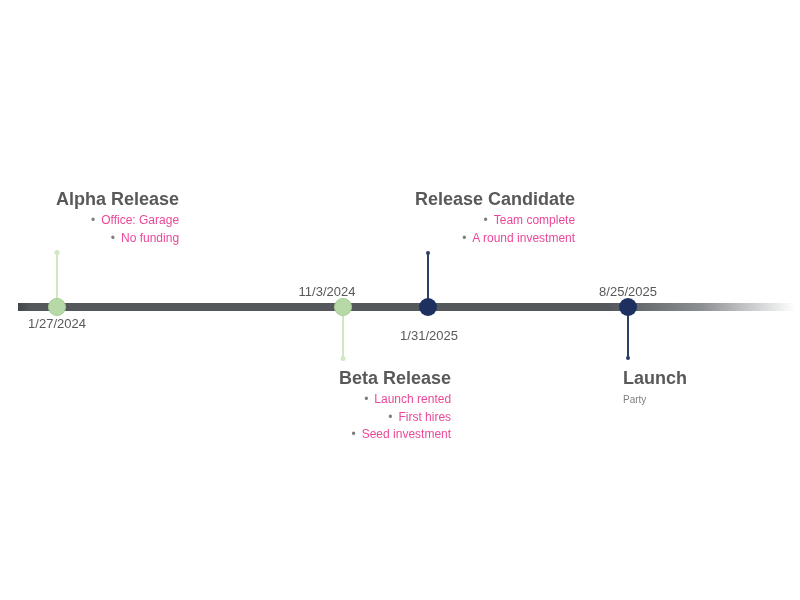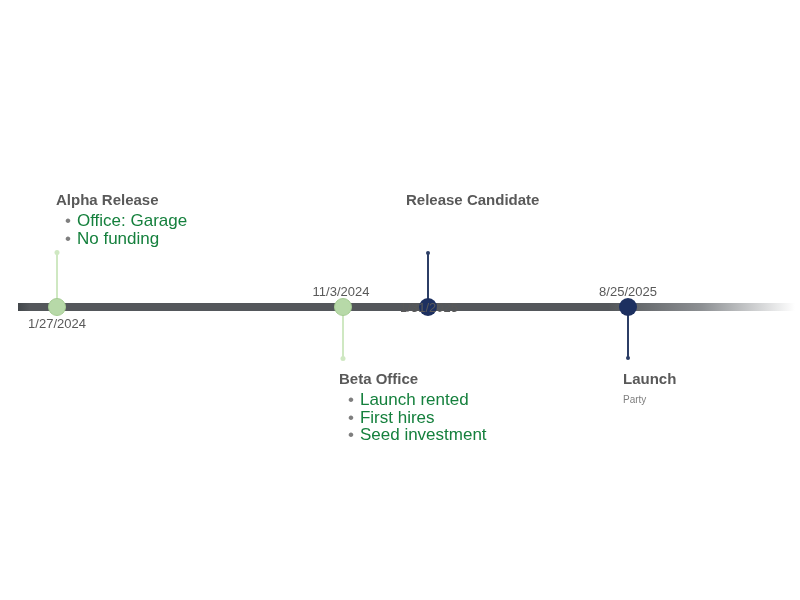--- a/index.html
+++ b/index.html
@@ -67,50 +67,51 @@
   
   .date {
     position: absolute;
     font-size: 13px;
     color: #595959;
     white-space: nowrap;
     transform: translateX(-50%);
     z-index: 4;
   }
   .date-alpha  { left: 57px;  top: 316px; }
-  .date-beta   { left: 341px; top: 284px; }
-  .date-rc     { left: 429px; top: 300px; }
+  .date-beta   { left: 327px; top: 284px; }
+  .date-rc     { left: 429px; top: 328px; }
   .date-launch { left: 628px; top: 284px; }
 
   
   .annotation { position: absolute; z-index: 4; }
   .annotation .title {
-    font-size: 15px;
+    font-size: 18px;
     font-weight: bold;
     color: #595959;
     line-height: 15px;
     margin: 0 0 5px 0;
     white-space: nowrap;
   }
   .annotation ul { margin: 0; padding: 0 0 0 9px; list-style: none; }
   .annotation li {
-    font-size: 17px;
-    color: #15803d;
+    font-size: 12px;
+    color: #ec4899;
     line-height: 17.5px;
     white-space: nowrap;
+    text-align: right;
   }
   .annotation li::before { content: "\2022"; margin-right: 6px; color: #7f7f7f; }
   .annotation .desc {
     font-size: 10px;
     color: #7f7f7f;
     line-height: 17.5px;
     white-space: nowrap;
   }
   .ann-alpha  { left: 56px;  top: 192px; }
-  .ann-rc     { left: 406px; top: 192px; }
+  .ann-rc     { left: 415px; top: 192px; }
   .ann-beta   { left: 339px; top: 371px; }
   .ann-launch { left: 623px; top: 371px; }
 </style>
 </head>
 <body>
 
 <div class="canvas">
 
   <div class="bar"></div>
 
@@ -136,24 +137,28 @@
   <div class="annotation ann-alpha">
     <div class="title">Alpha Release</div>
     <ul>
       <li>Office: Garage</li>
       <li>No funding</li>
     </ul>
   </div>
 
   <div class="annotation ann-rc">
     <div class="title">Release Candidate</div>
+    <ul>
+      <li>Team complete</li>
+      <li>A round investment</li>
+    </ul>
   </div>
 
   <div class="annotation ann-beta">
-    <div class="title">Beta Office</div>
+    <div class="title">Beta Release</div>
     <ul>
       <li>Launch rented</li>
       <li>First hires</li>
       <li>Seed investment</li>
     </ul>
   </div>
 
   <div class="annotation ann-launch">
     <div class="title">Launch</div>
     <div class="desc">Party</div>

